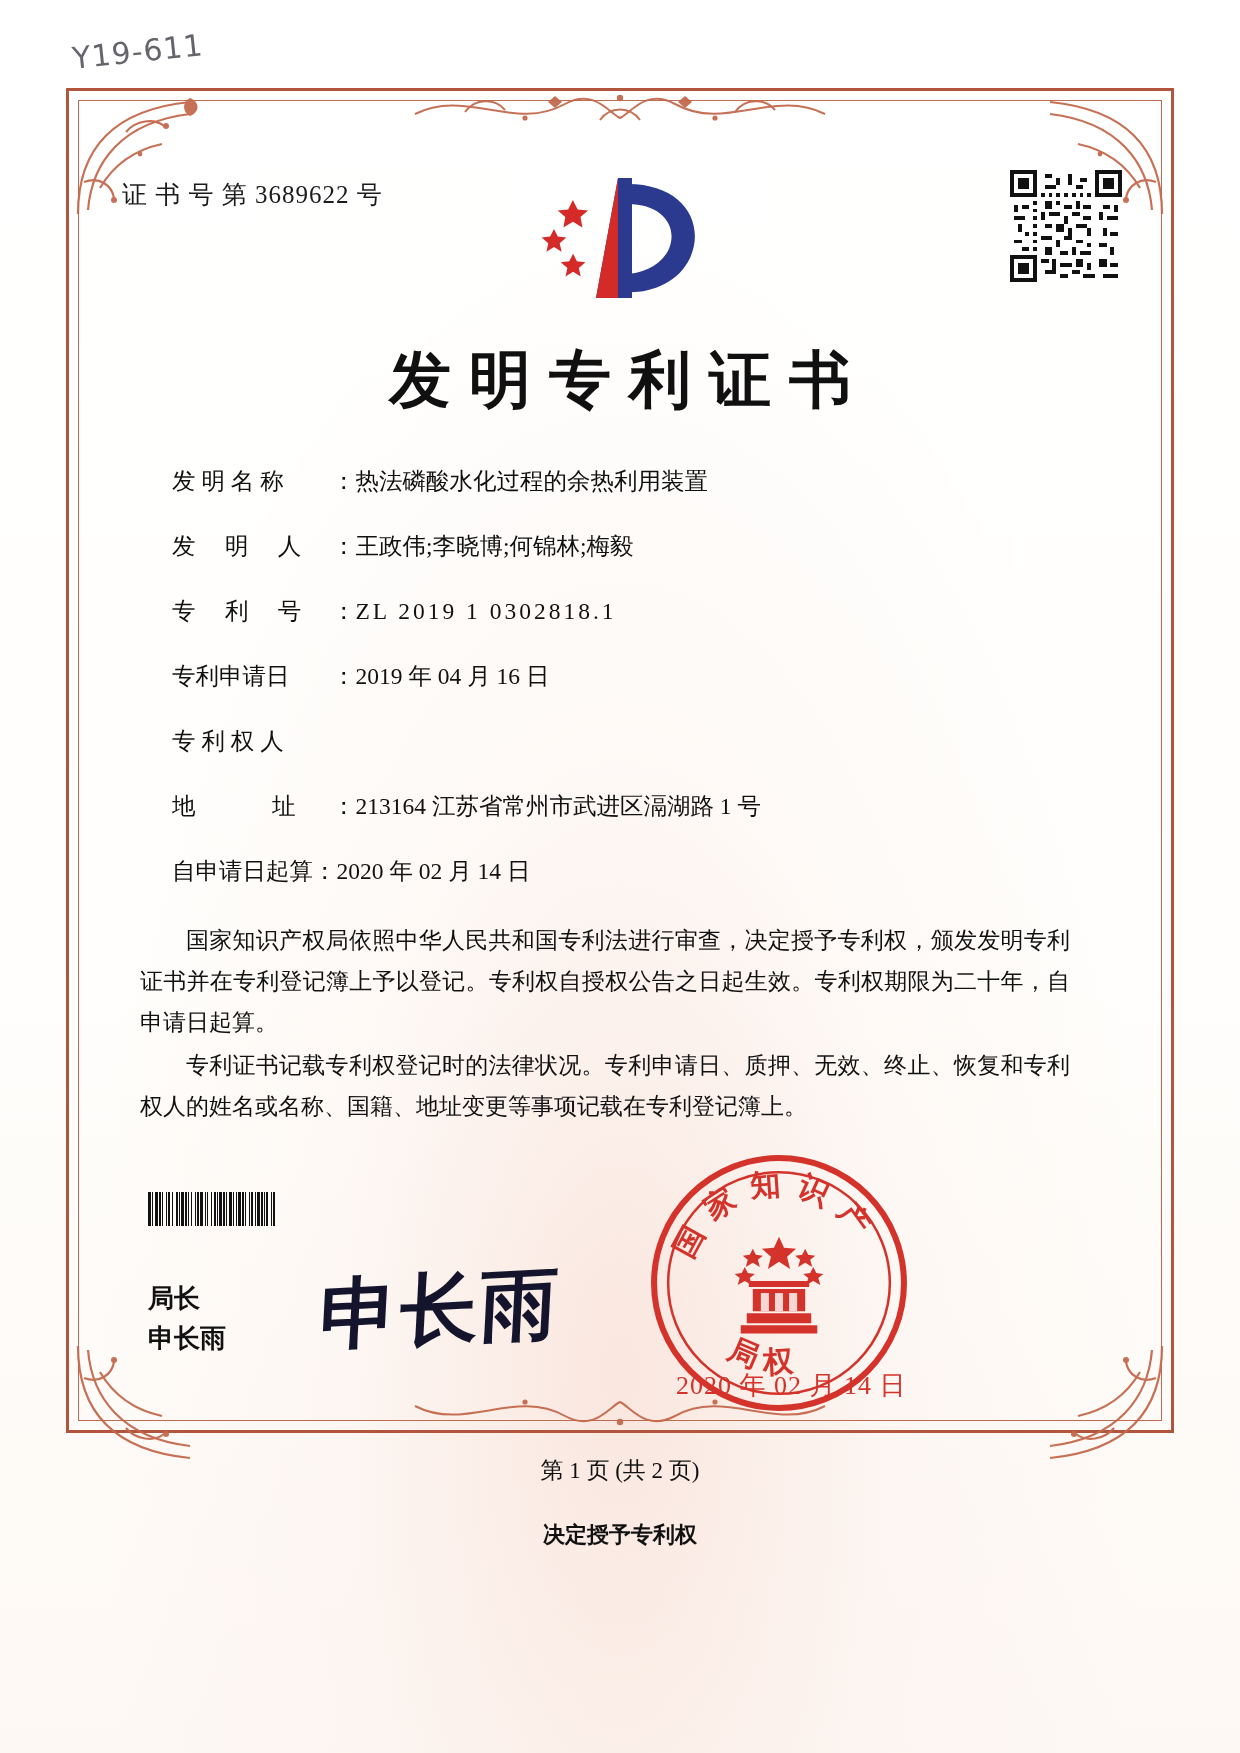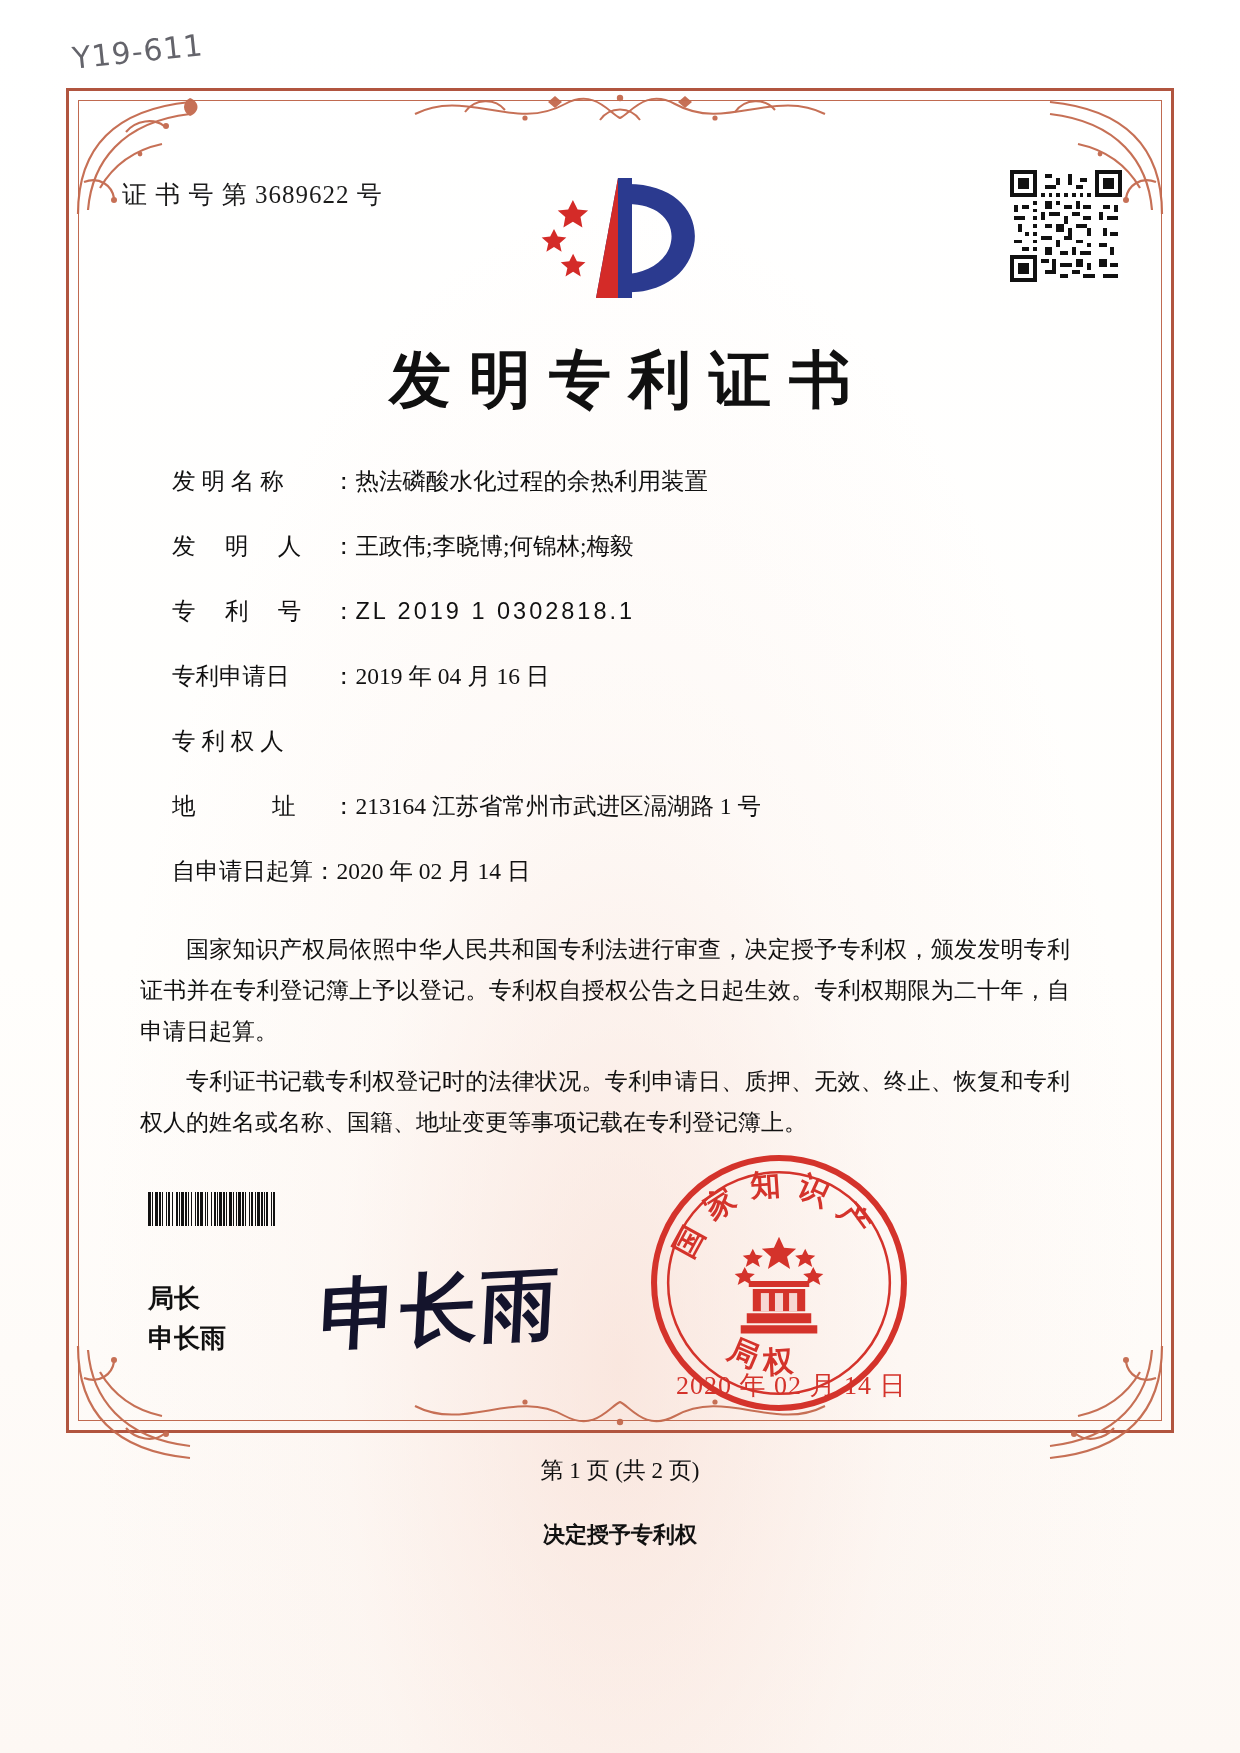--- a/index.html
+++ b/index.html
@@ -76,32 +76,32 @@
     text-indent:18px;
     font-family:"DejaVu Serif", serif;
   }
 
   
   .fields { position:absolute; left:140px; top:465px; width:920px;margin-left:32px; }
   .frow { display:flex; align-items:baseline; margin-bottom:33px; font-size:23.5px; color:#111; }
   .flabel { width:160px; flex:0 0 160px; letter-spacing:0px; }
   .fval { flex:1 1 auto; }
   .sp3 { letter-spacing:3px; }
-  .lat { font-family:Liberation Sans, sans-serif; }
+  .lat { font-family:Liberation Serif, serif; }
 
   .pubrow { display:flex; align-items:baseline; font-size:23.5px; color:#111; margin-bottom:10px;}
   .pubrow .left { width:410px; }
   .pubrow .right { }
 
   
   .paras {
     position:absolute; left:140px; top:920px; width:930px;
     font-size:23px; line-height:41px; color:#111; text-align:justify;
   }
-  .paras p { margin:9px 0 2px 0; text-indent:46px; }
+  .paras p { margin:0 0 2px 0; text-indent:46px; }
 
   
   .barcode {
     position:absolute; left:148px; top:1192px;
     width:282px; height:34px;
     display:flex; align-items:stretch;
   }
   .barcode i { display:block; background:#111; height:100%; }
 
   

